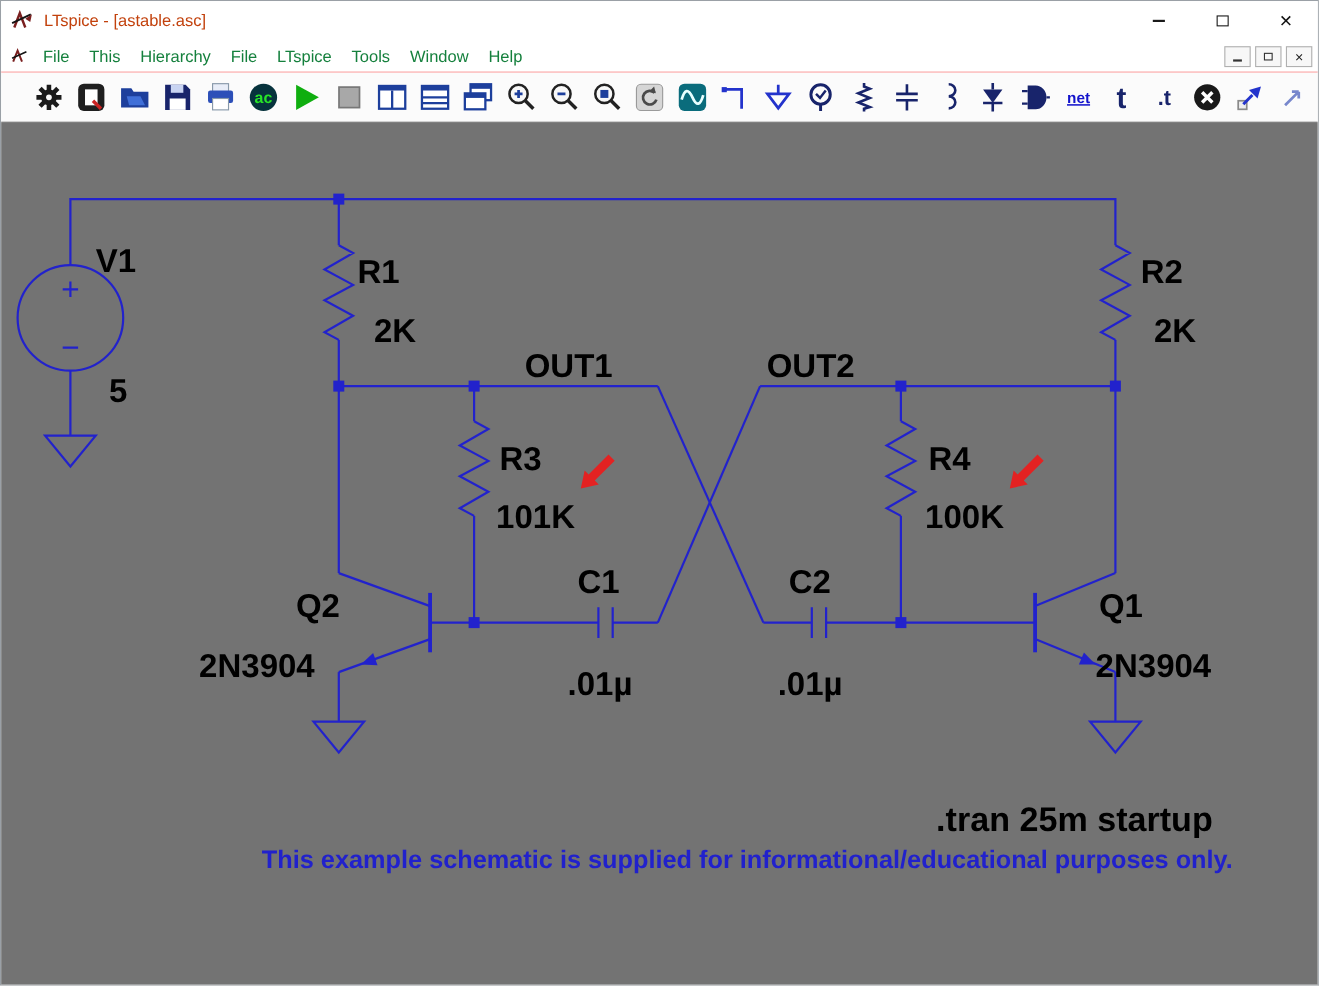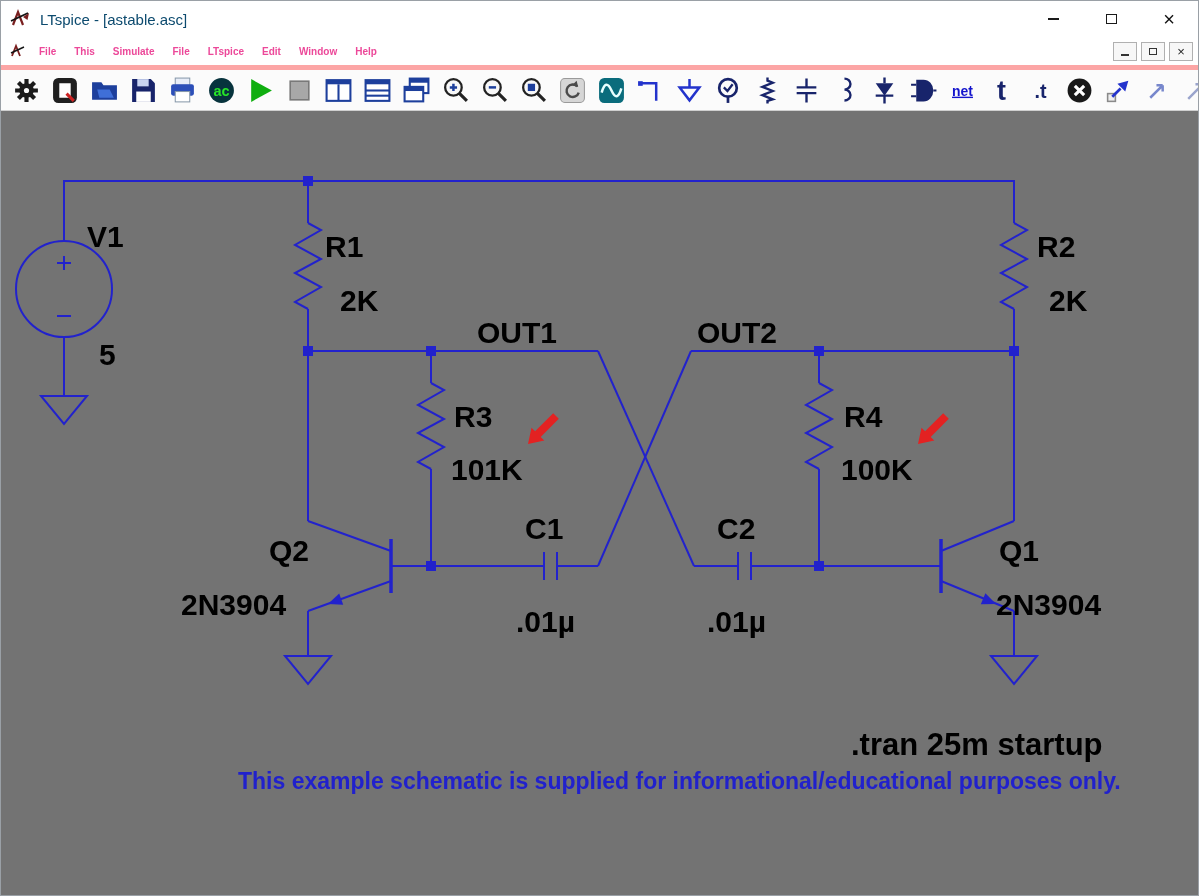--- a/index.html
+++ b/index.html
@@ -3,40 +3,40 @@
 <meta charset="utf-8">
 <style>
   * { box-sizing: border-box; margin: 0; padding: 0; }
   html,body { width:1199px; height:896px; }
   body { font-family:"Liberation Sans", sans-serif; background:#fff; }
   .window { width:1199px; height:896px; border:1px solid #9aa0a6; display:flex; flex-direction:column; background:#fff; overflow:hidden; }
 
   
   .titlebar { height:36px; display:flex; align-items:center; padding-left:8px; background:#fff; flex:0 0 auto; }
   .titlebar .logo { width:22px; height:22px; flex:0 0 auto; }
-  .title-text { font-size:15px; color:#0c4a6e; margin-left:9px; white-space:nowrap; }
+  .title-text { font-size:15px; color:#c2410c; margin-left:9px; white-space:nowrap; }
   .win-controls { margin-left:auto; display:flex; height:100%; }
   .win-btn { width:58px; display:flex; align-items:center; justify-content:center; }
   .glyph-minimize { width:11px; height:2px; background:#1a1a1a; }
   .glyph-maximize { width:11px; height:10px; border:1.5px solid #1a1a1a; }
   .glyph-close { font-size:20px; line-height:1; color:#111; }
 
   
   .menubar { height:28px; display:flex; align-items:center; padding-left:5px; background:#fff; flex:0 0 auto; }
   .menubar .doc-icon { width:17px; height:17px; margin:0 4px 0 3px; }
-  .menu-item { padding:4px 9px; font-size:10px; color:#ec4899; white-space:nowrap;font-weight:bold; }
+  .menu-item { padding:4px 9px; font-size:15px; color:#15803d; white-space:nowrap; }
   .mdi-controls { margin-left:auto; margin-right:5px; display:flex; gap:4px; }
   .mdi-btn { width:24px; height:19px; border:1px solid #b0b0b0; background:#f7f7f7; display:flex; align-items:center; justify-content:center; }
   .g-min { width:8px; height:2px; background:#333; margin-top:8px; }
   .g-restore { width:8px; height:7px; border:1px solid #333; background:#f7f7f7; position:relative; }
   .g-restore::before { content:""; position:absolute; left:2px; top:-4px; width:8px; height:7px; border:1px solid #333; z-index:-1; }
   .g-close { font-size:13px; line-height:1; color:#222; }
 
   
-  .toolbar { height:46px; display:flex; align-items:center; padding-left:6px; background:#fbfbfb; border-bottom:1px solid #cfcfcf; border-top:5px solid #fca5a5; overflow:hidden; flex:0 0 auto; }
+  .toolbar { height:46px; display:flex; align-items:center; padding-left:24px; background:#fbfbfb; border-bottom:1px solid #cfcfcf; border-top:1px solid #fca5a5; overflow:hidden; flex:0 0 auto; }
   .tb { width:39px; height:42px; flex:0 0 auto; display:flex; align-items:center; justify-content:center; background:none; border:none; }
   .tb svg { width:29px; height:29px; display:block; }
 
   
   .schematic { height:875px; background:#737373; flex:0 0 auto; }
   .schematic svg { display:block; }
   .lbl { font-family:"Liberation Sans", sans-serif; font-weight:bold; font-size:30px; fill:#000; }
   .lbl-directive { font-family:"Liberation Sans", sans-serif; font-weight:bold; font-size:31px; fill:#000; }
   .lbl-note { font-family:"Liberation Sans", sans-serif; font-weight:bold; font-size:23px; }
 
@@ -70,24 +70,24 @@
     </div>
   </div>
 
   <div class="menubar">
     <svg class="doc-icon" viewBox="0 0 17 17">
       <path d="M3,13 L7,3 L11,13" stroke="#7a1f1f" stroke-width="1.8" fill="none"></path>
       <path d="M2,10 L15,4" stroke="#141414" stroke-width="1.4"></path>
     </svg>
     <span class="menu-item">File</span>
     <span class="menu-item">This</span>
-    <span class="menu-item">Simulate</span>
+    <span class="menu-item">Hierarchy</span>
     <span class="menu-item">File</span>
     <span class="menu-item">LTspice</span>
-    <span class="menu-item">Edit</span>
+    <span class="menu-item">Tools</span>
     <span class="menu-item">Window</span>
     <span class="menu-item">Help</span>
     <div class="mdi-controls">
       <div class="mdi-btn">
           <span class="g-min"></span>
         </div>
       <div class="mdi-btn">
           <span class="g-restore"></span>
         </div>
       <div class="mdi-btn">

